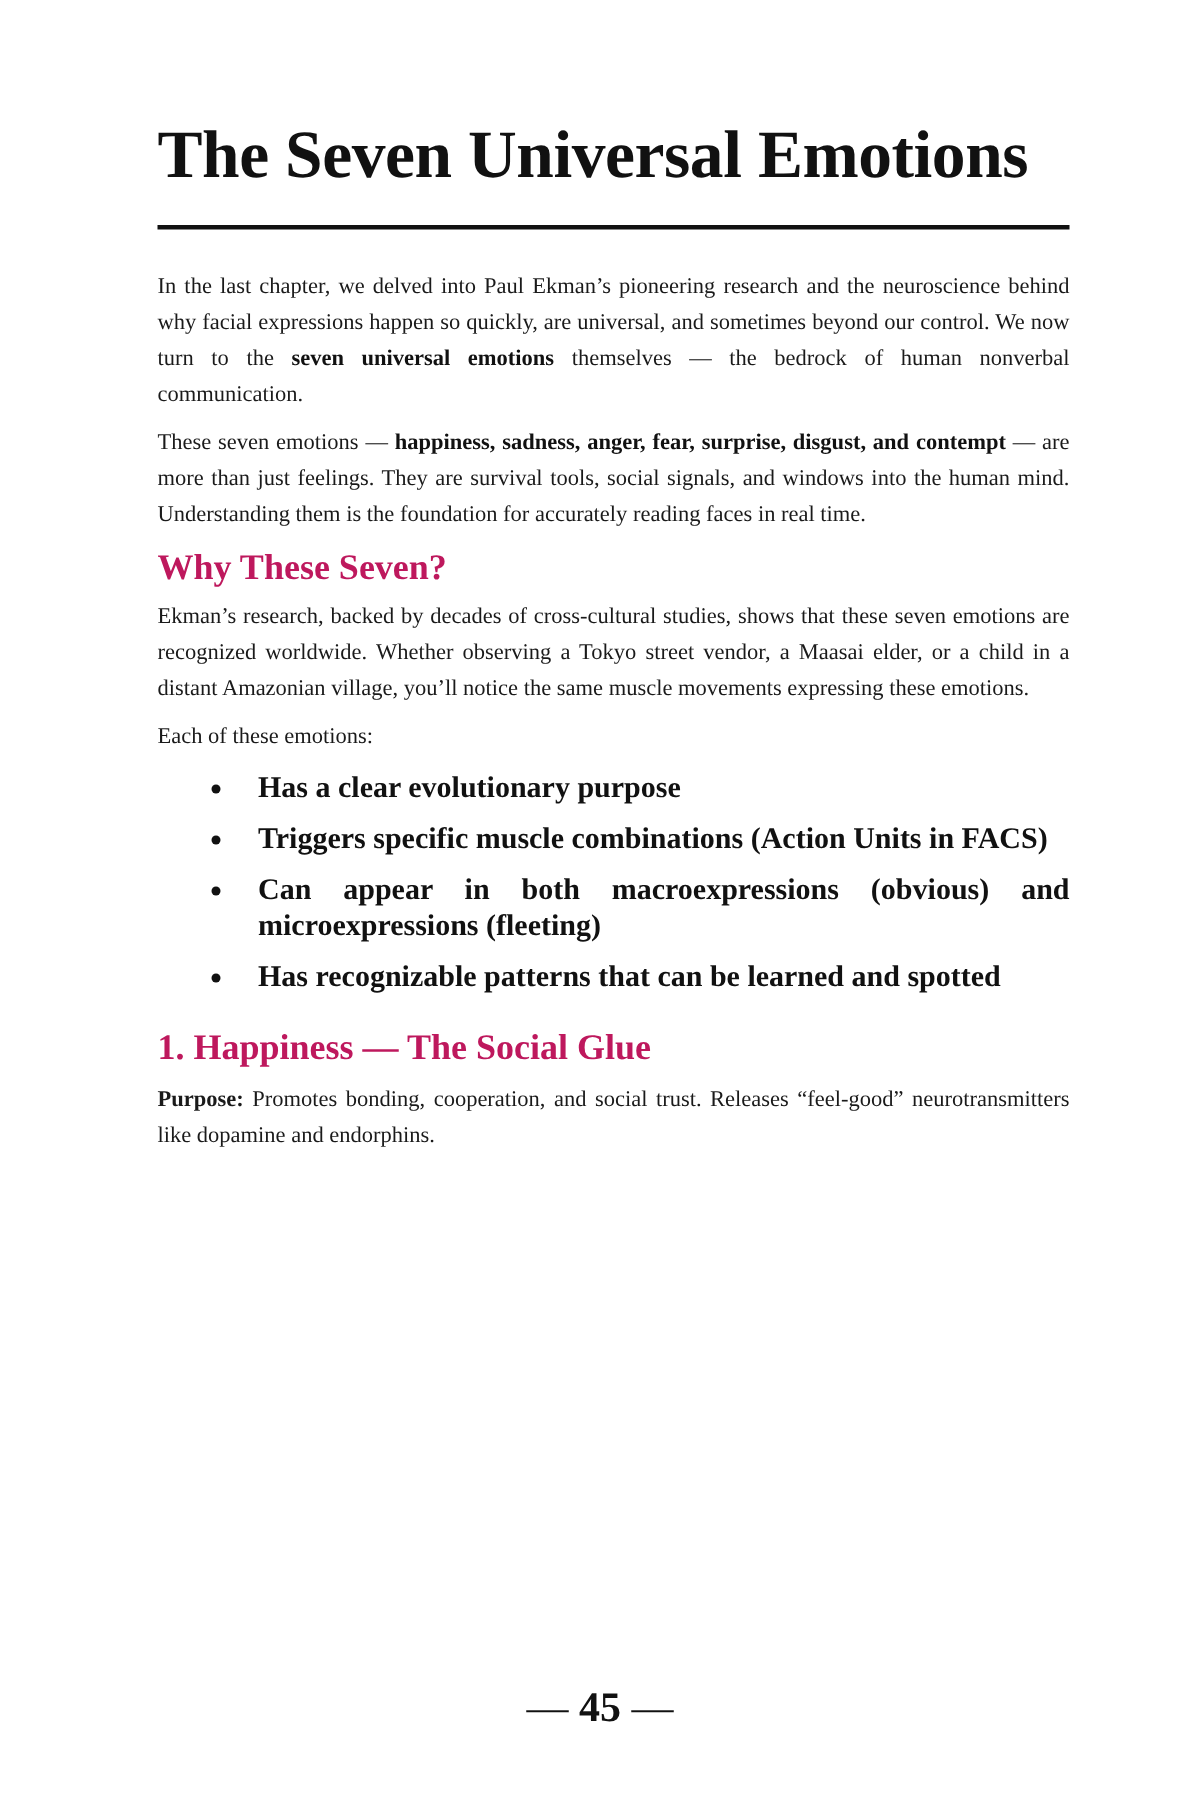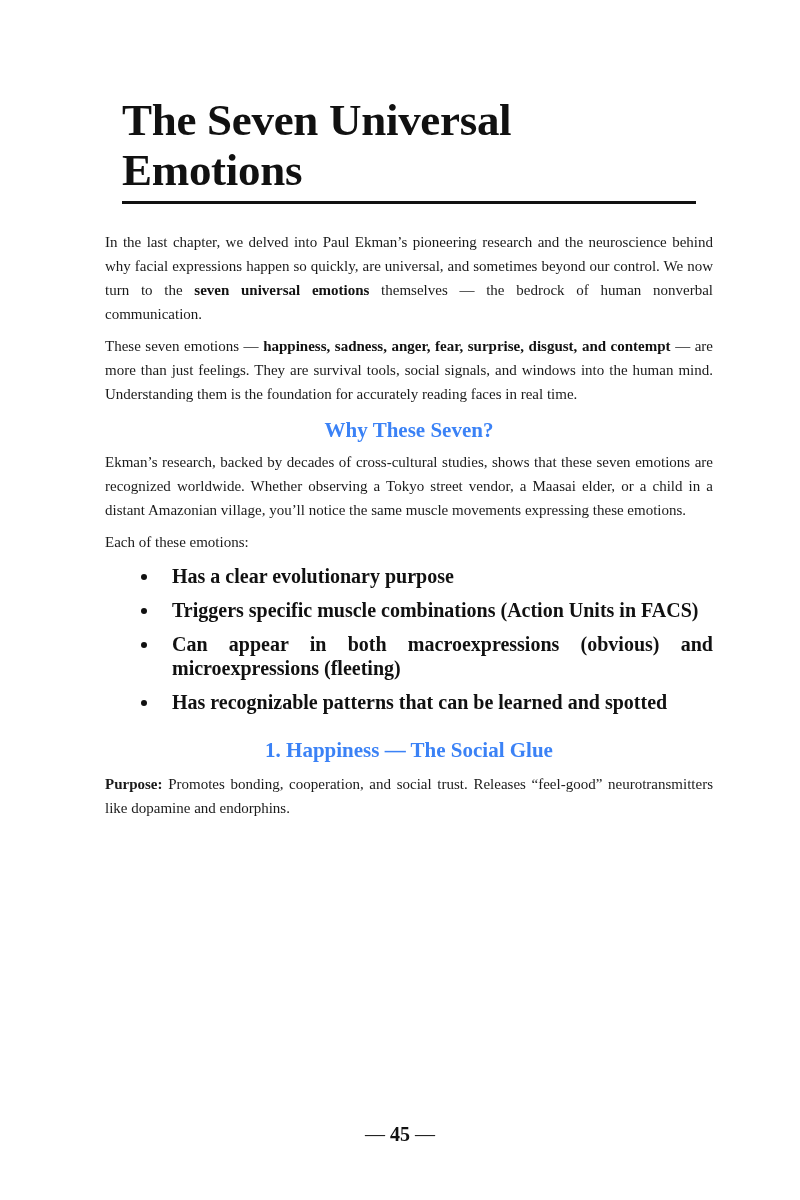--- a/index.html
+++ b/index.html
@@ -19,43 +19,42 @@
       position: absolute;
       left: 105px;
       top: 78px;
       width: 608px;
     }
     .chapter-title {
       font-family: "Liberation Serif", "DejaVu Serif", serif;
       font-weight: bold;
       font-size: 45px;
       line-height: 50px;
-      margin: 17px;
-      padding-bottom: 6px;
+      margin: 0;
+      padding-bottom: 22px;
       border-bottom: 3px solid #111;
       letter-spacing: -0.3px;
       color: #111;
     }
     p.body {
       font-size: 15px;
       line-height: 24px;
       margin: 0;
       text-align: justify;
       text-align-last: left;
     }
     p.body.first { margin-top: 26px; }
     p.body + p.body { margin-top: 8px; }
     b { font-weight: bold; color: #111; }
     h2.section {
-      font-size: 21px;
+      font-size: 24px;
       line-height: 28px;
       font-weight: bold;
       margin: 10px 0 6px 0;
-      color: #3b82f6;
-      text-align: center;
+      color: #be185d;
     }
     h2.section.num { margin-top: 22px; margin-bottom: 8px; }
     ul.bullets {
       list-style: none;
       margin: 10px 0 0 0;
       padding: 0 0 0 67px;
     }
     ul.bullets li {
       position: relative;
       font-weight: bold;
@@ -75,21 +74,21 @@
       border-radius: 50%;
       background: #111;
     }
     .purpose-label { font-weight: bold; }
     .footer {
       position: absolute;
       left: 0;
       width: 800px;
       top: 1123px;
       text-align: center;
-      font-size: 20px;
+      font-size: 28px;
       font-weight: bold;
       color: #111;
     }
     .footer .dash { font-weight: normal; }
   </style>
 </head>
 <body>
 
 <div class="page">
   <h1 class="chapter-title">The Seven Universal Emotions</h1>

